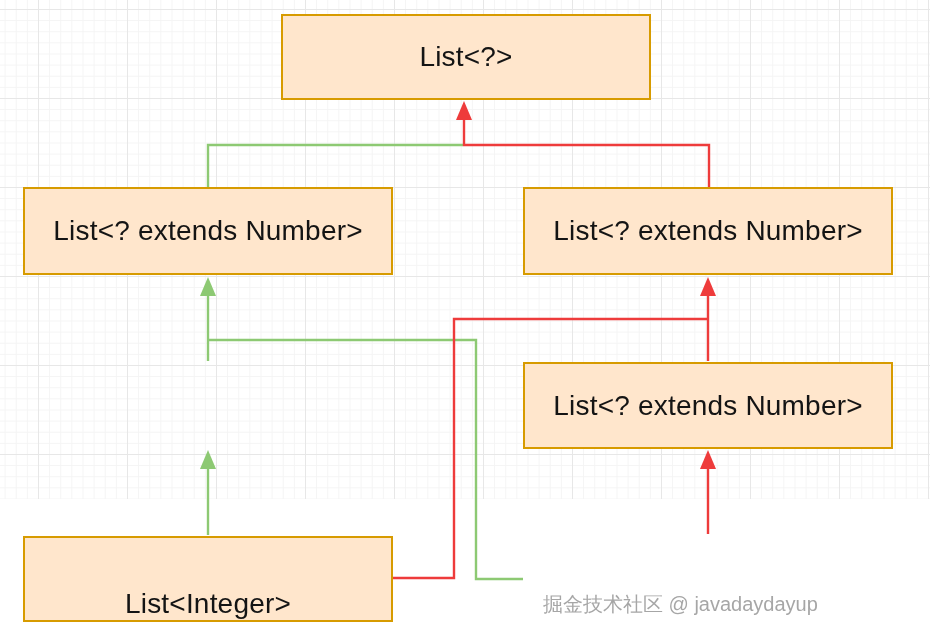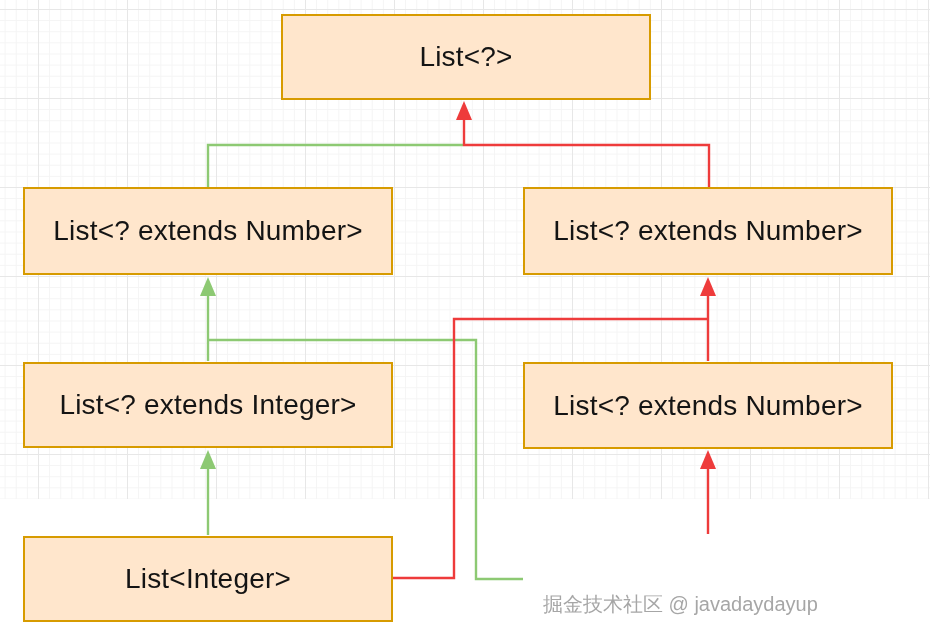--- a/index.html
+++ b/index.html
@@ -82,23 +82,20 @@
 
   <div class="node" style="left: 281px; top: 14px; width: 370px; height: 86px; background: rgb(255, 230, 204); border: 2px solid rgb(215, 155, 0);">
       <span>List&lt;?&gt;</span>
     </div>
     <div class="node" style="left: 23px; top: 187px; width: 370px; height: 88px; background: rgb(255, 230, 204); border: 2px solid rgb(215, 155, 0);">
       <span>List&lt;? extends Number&gt;</span>
     </div>
     <div class="node" style="left: 523px; top: 187px; width: 370px; height: 88px; background: rgb(255, 230, 204); border: 2px solid rgb(215, 155, 0);">
       <span>List&lt;? extends Number&gt;</span>
     </div>
-    <div class="node" style="left: 23px; top: 362px; width: 370px; height: 86px; background: rgb(255, 230, 204); border: 2px solid rgb(215, 155, 0);">
-      <span>List&lt;? extends Integer&gt;</span>
-    </div>
     <div class="node" style="left: 523px; top: 362px; width: 370px; height: 87px; background: rgb(255, 230, 204); border: 2px solid rgb(215, 155, 0);">
       <span>List&lt;? extends Number&gt;</span>
     </div>
-    <div class="node" style="left: 23px; top: 536px; width: 370px; height: 86px; background: rgb(255, 230, 204); border: 2px solid rgb(215, 155, 0);">
+    <div class="node" style="left: 23px; top: 536px; width: 370px; height: 86px; background: rgb(255, 230, 204); border: 2px solid rgb(215, 155, 0); align-items: flex-end;">
       <span>List&lt;Integer&gt;</span>
     </div>
     <div class="watermark">掘金技术社区 @ javadaydayup</div>
 </div>
 
 </body></html>

